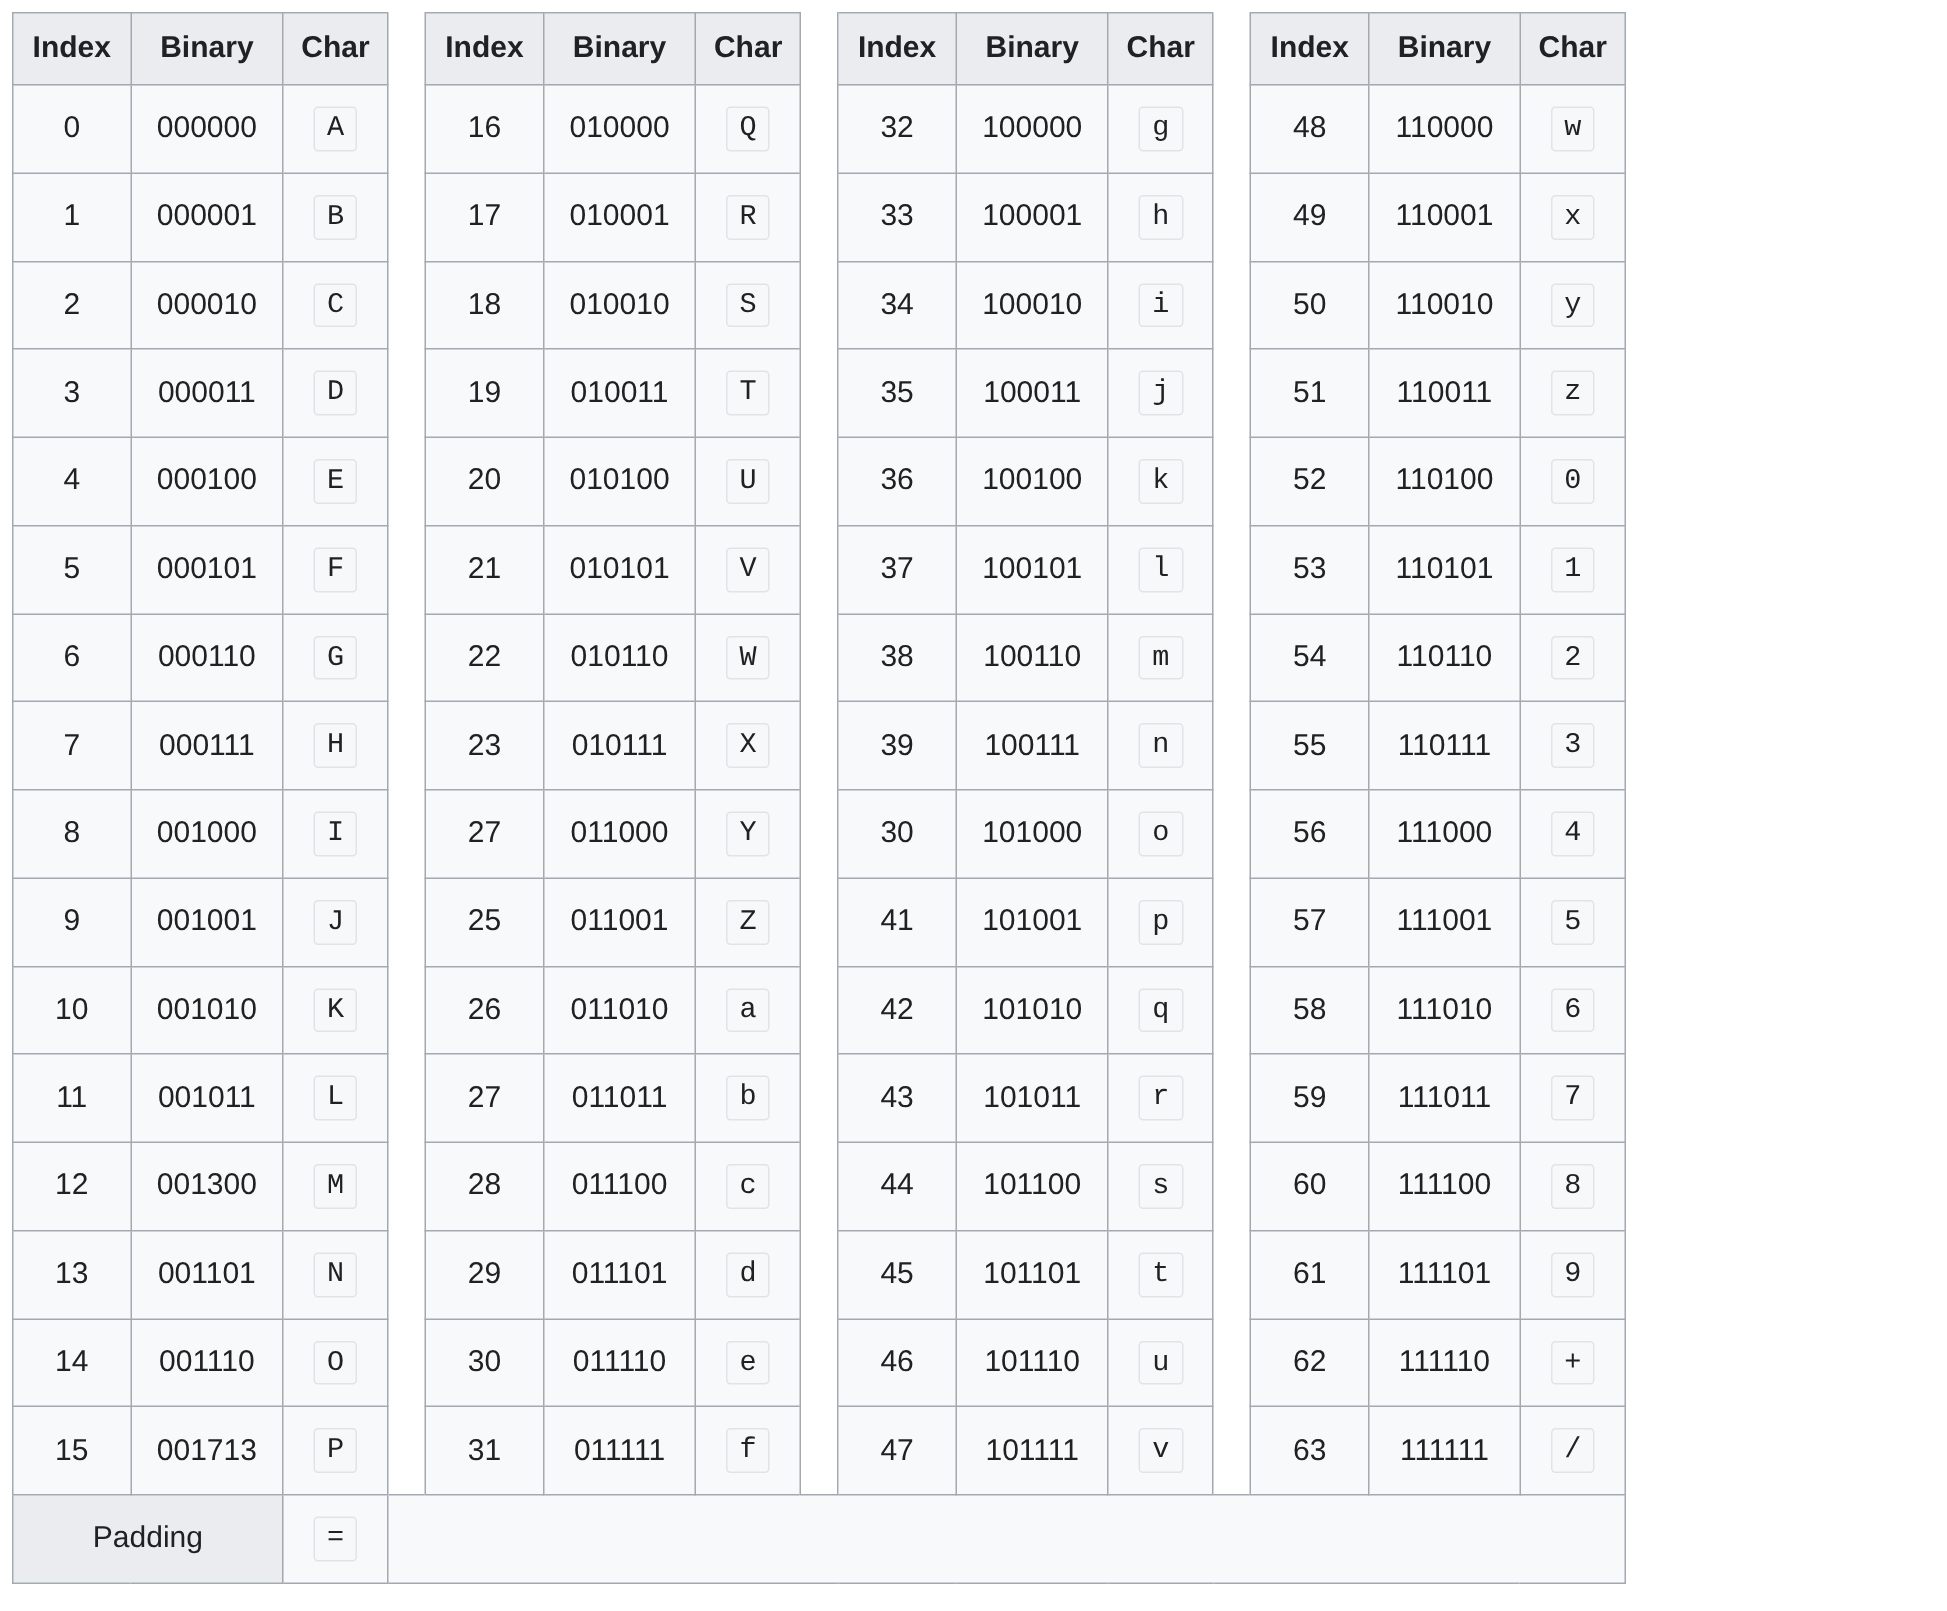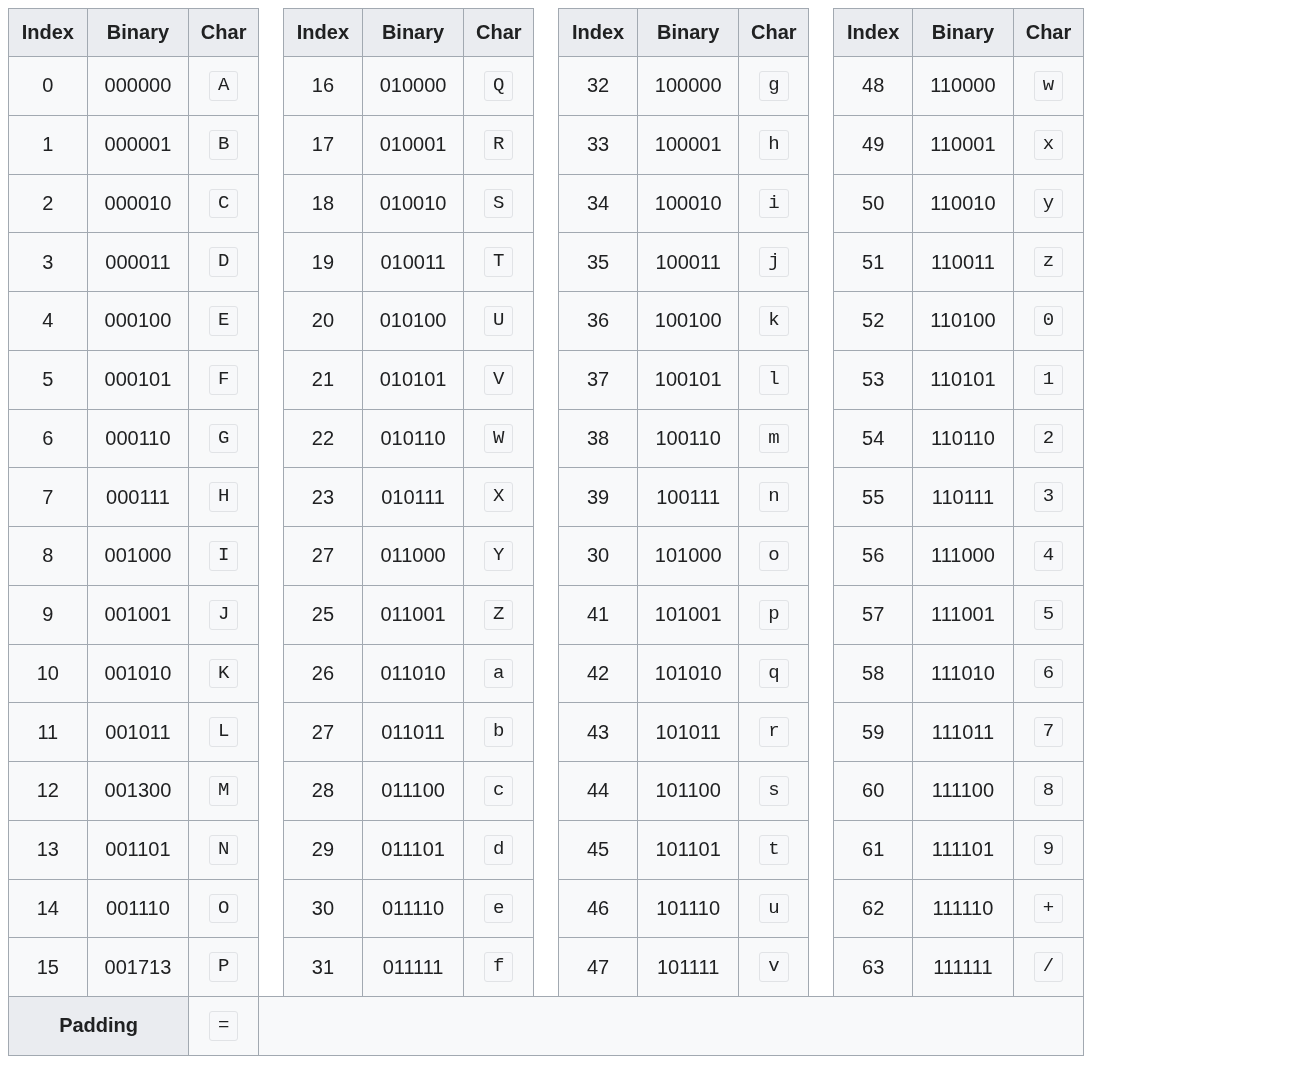--- a/index.html
+++ b/index.html
@@ -54,21 +54,21 @@
       background: #f7f8fa;
       border: 1px solid #e1e3e6;
       border-radius: 3px;
       padding: 2px 8px;
       font-size: 19px;
       display: inline-block;
       line-height: 1.25;
     }
 
     th.padding-label {
-      font-weight: 700;
+      font-weight: 400;
       background: #eaecf0;
     }
 
     td.padding-rest {
       background: #f8f9fa;
     }
 
     
     col.idx   { width: 82px; }
     col.bin   { width: 110px; }

